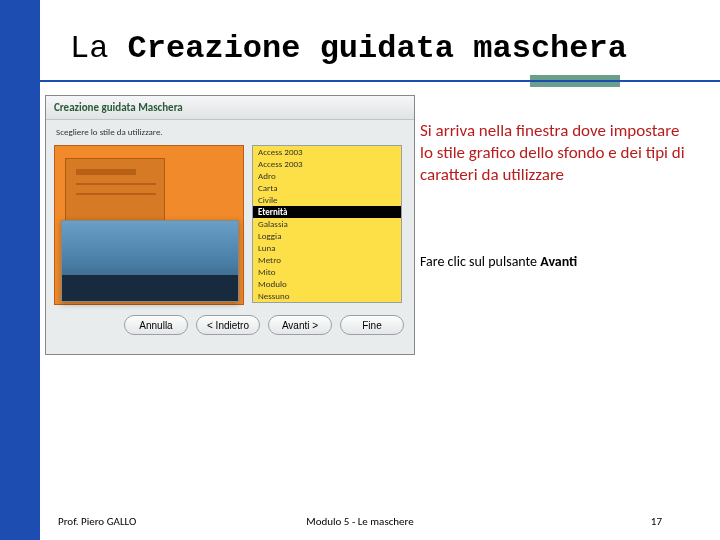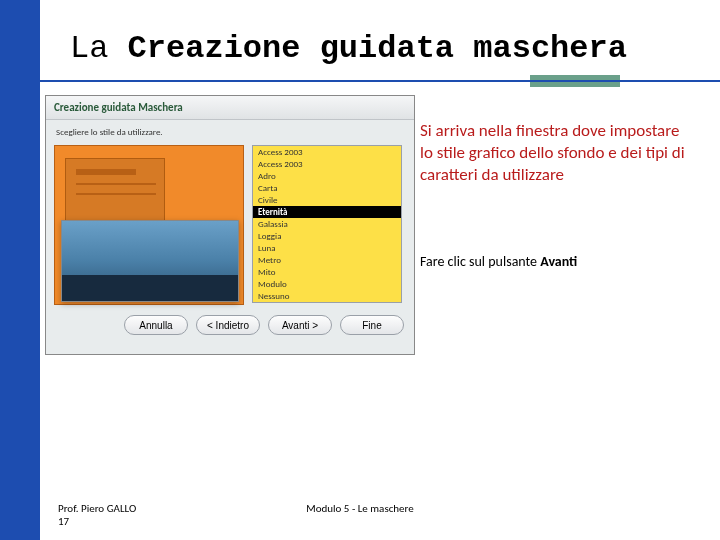--- a/index.html
+++ b/index.html
@@ -164,21 +164,20 @@
   .explain-2 .b { font-weight: bold; }
   .footer {
     position: absolute;
     left: 0; bottom: 12px;
     width: 720px;
     padding: 0 58px 0 58px;
     display: flex;
     justify-content: space-between;
     font-size: 11px;
     color: #000;
-    flex-direction: column;
   }
   .footer-center {
     position: absolute;
     left: 50%; transform: translateX(-50%);
   }
 </style>
 </head>
 <body>
 
 <div class="left-bar"></div>

